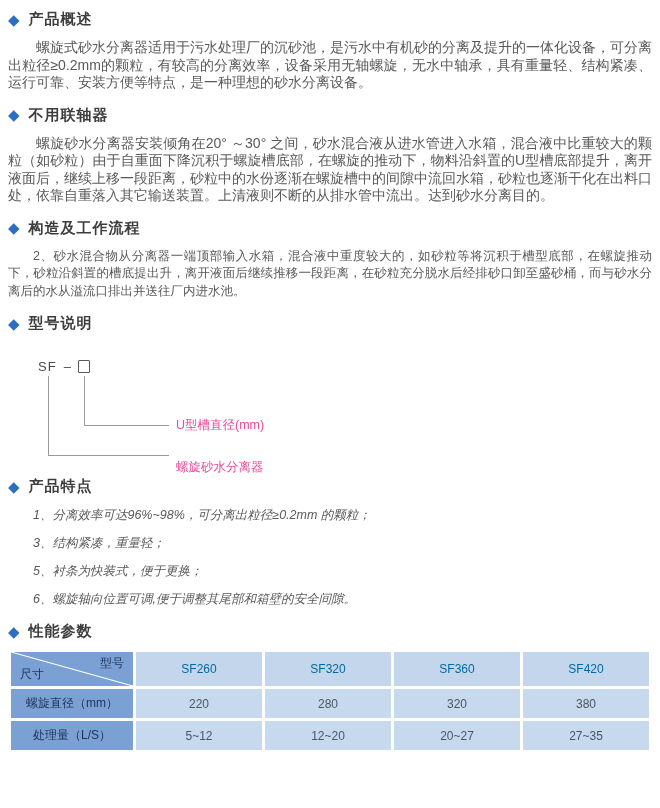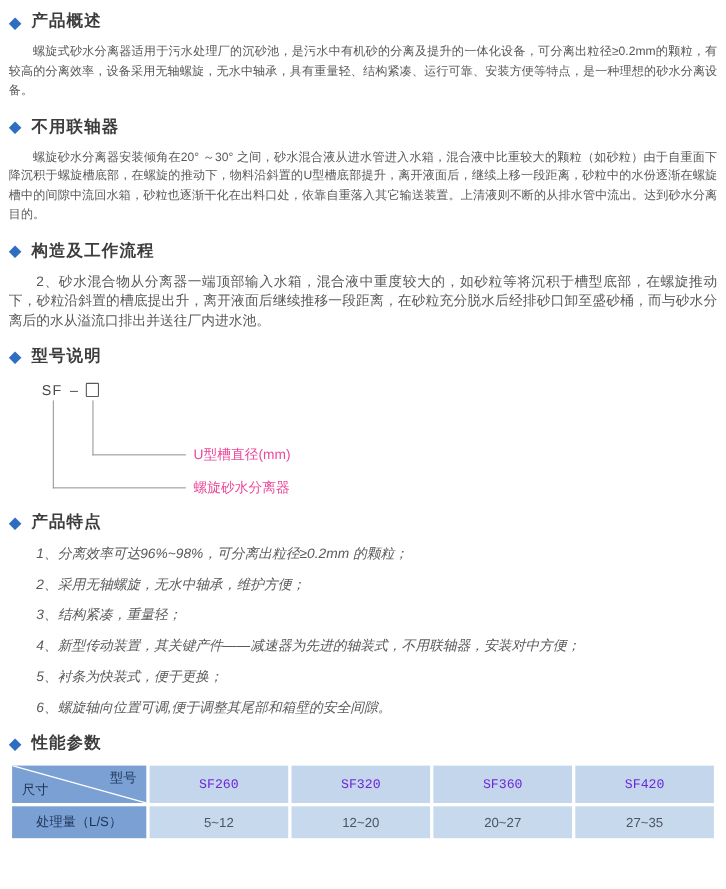--- a/index.html
+++ b/index.html
@@ -12,50 +12,50 @@
   
   .sec-h{
     display:flex;align-items:center;gap:9px;
     font-size:15px;font-weight:bold;color:#3d3d3d;letter-spacing:1px;
     margin-top:14px;
   }
   .sec-h:first-child{margin-top:4px;}
   .diamond{color:#2e6ec0;font-size:15px;letter-spacing:0;}
   
   .para{
-    font-size:11px;line-height:17.5px;text-align:justify;
+    font-size:14px;line-height:17.5px;text-align:justify;
     text-indent:2em;margin:10px 0 0 0;color:#595959;
   }
   .list-line{
     font-size:12.5px;line-height:17.5px;text-align:justify;
     text-indent:2em;margin:10px 0 0 0;color:#595959;
   }
   .feature{margin-top:10.5px;font-style:italic;}
   
-  .diagram{position:relative;height:104px;margin:14px 0 0 30px;font-size:13px;color:#555;}
+  .diagram{position:relative;height:104px;margin:26px 0 0 30px;font-size:13px;color:#555;}
   .dg-top{display:flex;align-items:center;gap:7px;position:absolute;left:0;top:0;}
   .dg-code{letter-spacing:1px;color:#4a4a4a;}
   .dg-dash{color:#4a4a4a;}
   .dg-box{display:inline-block;width:10px;height:11px;border:1.5px solid #5a5a5a;border-radius:1px;}
   .dg-line{position:absolute;border-left:1px solid #9a9a9a;border-bottom:1px solid #9a9a9a;}
   .dg-line-u{left:46px;top:17px;width:84px;height:49px;}
   .dg-line-sf{left:10px;top:17px;width:120px;height:79px;}
   .dg-label{position:absolute;left:138px;font-size:12.5px;color:#ec4899;white-space:nowrap;}
   .dg-label-u{top:58px;}
-  .dg-label-sf{top:88px;}
+  .dg-label-sf{top:100px;}
   
   table.perf{
     width:644px;margin-top:8px;
     border-collapse:separate;border-spacing:3px;background:#ffffff;
     table-layout:fixed;
   }
   table.perf td{font-size:12px;text-align:center;vertical-align:middle;margin-left:10px;}
   td.hdr-col{background:#7ba0d4;color:#1d3357;height:27px;}
   td.val{background:#c6d9ed;color:#4c5663;height:27px;}
-  td.model-hdr{background:#c3d6eb;color:#6d28d9;height:32px;font-family:Liberation Mono, monospace;}
+  td.model-hdr{background:#c3d6eb;color:#0369a1;height:32px;}
   td.corner{
     background:#7ba0d4;color:#1d3357;height:32px;position:relative;padding:0;
   }
   .corner-svg{position:absolute;left:0;top:0;width:100%;height:100%;}
   .corner-tr{position:absolute;top:3px;right:9px;font-size:12px;}
   .corner-bl{position:absolute;bottom:3px;left:9px;font-size:12px;}
 </style>
 </head>
 <body>
 
@@ -93,23 +93,21 @@
     <div class="dg-line dg-line-sf"></div>
     <span class="dg-label dg-label-u">U型槽直径(mm)</span>
     <span class="dg-label dg-label-sf">螺旋砂水分离器</span>
   </div>
 
   <div class="sec-h">
     <span class="diamond">◆</span>
     <span>产品特点</span>
   </div>
   <p class="list-line feature">1、分离效率可达96%~98%，可分离出粒径≥0.2mm 的颗粒；</p>
-  <p class="list-line feature">2、采用无轴螺旋，无水中轴承，维护方便；</p>
   <p class="list-line feature">3、结构紧凑，重量轻；</p>
-  <p class="list-line feature">4、新型传动装置，其关键产件——减速器为先进的轴装式，不用联轴器，安装对中方便；</p>
   <p class="list-line feature">5、衬条为快装式，便于更换；</p>
   <p class="list-line feature">6、螺旋轴向位置可调,便于调整其尾部和箱壁的安全间隙。</p>
 
   <div class="sec-h">
     <span class="diamond">◆</span>
     <span>性能参数</span>
   </div>
 
   <table class="perf">
     <colgroup>
@@ -127,20 +125,27 @@
         </svg>
         <span class="corner-tr">型号</span>
         <span class="corner-bl">尺寸</span>
       </td>
       <td class="model-hdr">SF260</td>
       <td class="model-hdr">SF320</td>
       <td class="model-hdr">SF360</td>
       <td class="model-hdr">SF420</td>
     </tr>
     <tr>
+      <td class="hdr-col">螺旋直径（mm）</td>
+      <td class="val">220</td>
+      <td class="val">280</td>
+      <td class="val">320</td>
+      <td class="val">380</td>
+    </tr>
+    <tr>
       <td class="hdr-col">处理量（L/S）</td>
       <td class="val">5~12</td>
       <td class="val">12~20</td>
       <td class="val">20~27</td>
       <td class="val">27~35</td>
     </tr>
 
   </tbody>
     </table>
 

